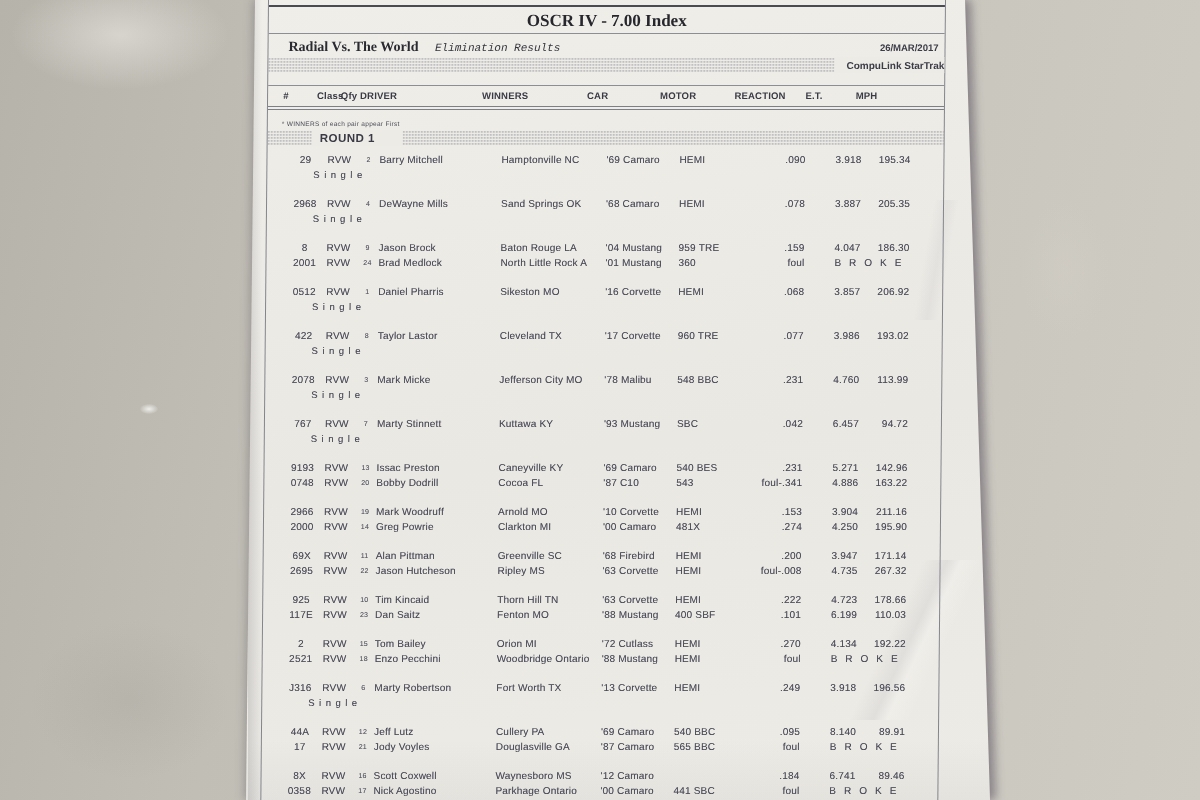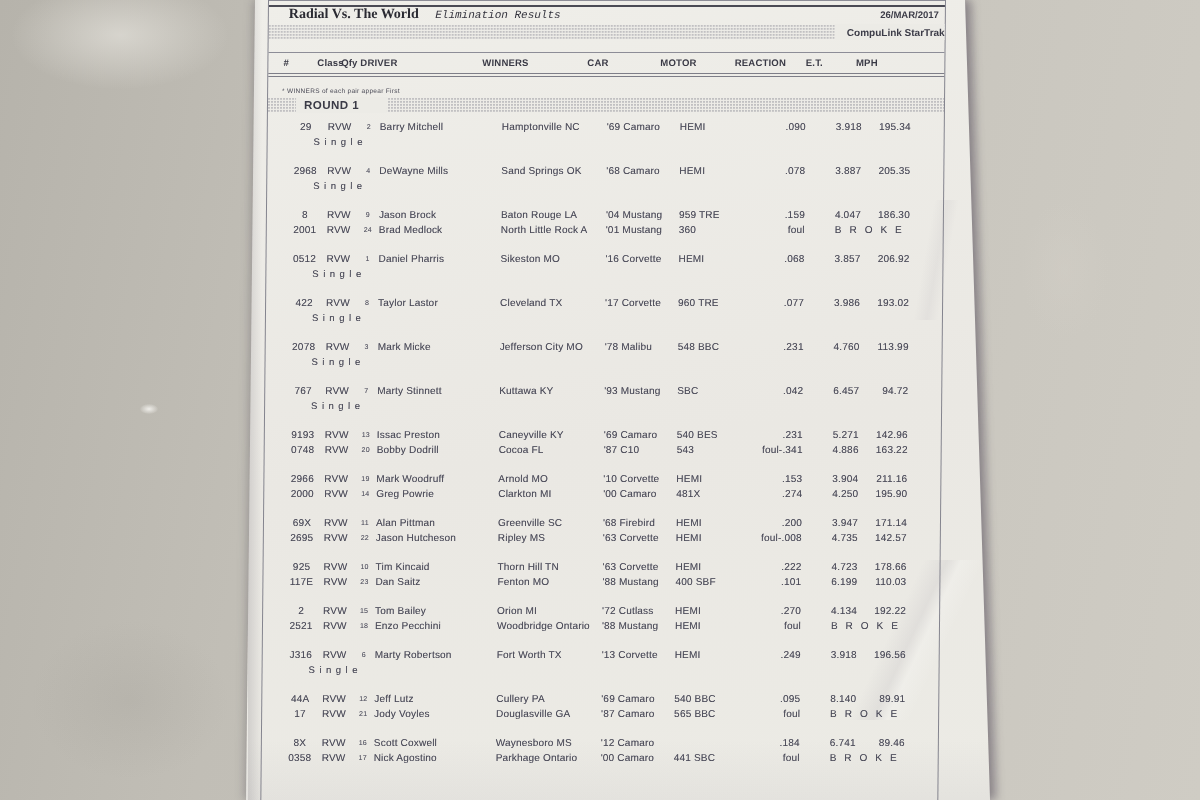--- a/index.html
+++ b/index.html
@@ -47,21 +47,21 @@
   .grid{display:grid;grid-template-columns:36px 34px 22px 122px 105px 73px 74px 52px 56px 49px;white-space:nowrap;}
   .colheaders{margin-top:1px;height:18px;line-height:18px;font-size:9.5px;font-weight:bold;color:#3a3a46;letter-spacing:.2px;}
   .hcell{text-align:left;}
   .h-num,.h-qfy,.h-rx,.h-et,.h-mph{text-align:center;}
   .h-cls{padding-left:4px;margin-left:9px;}
   .dbl{height:1px;background:#7e7e88;}
   .dbl.first{margin-top:1px;}
   .dbl.second{margin-top:2px;}
   .winners-note{margin-top:9px;height:9px;line-height:9px;font-size:6.5px;letter-spacing:.3px;color:#4a4a56;padding-left:14px;}
   .round-band{margin-top:3px;}
-  .patch.round{left:28px;padding:0 28px 0 8px;font-size:11.5px;font-weight:bold;letter-spacing:.5px;color:#3a3a46;}
+  .patch.round{left:44px;padding:0 28px 0 8px;font-size:11.5px;font-weight:bold;letter-spacing:.5px;color:#3a3a46;}
   .rows{margin-top:7px;}
   .pair{margin-bottom:14px;}
   .row{height:15px;line-height:15px;font-size:10px;letter-spacing:.2px;color:#4a4a57;
     text-shadow:0 0 .5px rgba(70,70,95,.45);padding-left:20px;}
   .cell{overflow:visible;}
   .c-num{text-align:center;}
   .c-cls{padding-left:4px;}
   .c-qfy{text-align:center;font-size:7px;color:#585864;}
   .c-rx{display:flex;justify-content:flex-end;}
   .c-et,.c-mph{text-align:right;}
@@ -80,20 +80,21 @@
 
   <div class="paper-wrap">
     <div class="paper">
       <div class="edgeL"></div>
       <div class="crease c1"></div>
       <div class="crease c2"></div>
       <div class="crease c3"></div>
 
       <div class="content">
         <div class="topline"></div>
+        <div class="title">OSCR IV - 7.00 Index</div>
         <div class="rule"></div>
         <div class="subtitle-row">
           <span class="event">Radial Vs. The World</span>
           <span class="elim">Elimination Results</span>
           <span class="date">26/MAR/2017</span>
         </div>
         <div class="band">
           <span class="patch sys">CompuLink StarTrak</span>
         </div>
         <div class="rule rule2"></div>
@@ -341,21 +342,21 @@
                 <div class="cell c-qfy">22</div>
                 <div class="cell c-driver">Jason Hutcheson</div>
                 <div class="cell c-hometown">Ripley MS</div>
                 <div class="cell c-car">'63 Corvette</div>
                 <div class="cell c-motor">HEMI</div>
                 <div class="cell c-rx">
                   <span class="foul">foul</span>
                   <span class="rxv">-.008</span>
                 </div>
                 <div class="cell c-et">4.735</div>
-                <div class="cell c-mph">142.57</div>
+                <div class="cell c-mph">267.32</div>
               </div>
             </div>
             <div class="pair">
               <div class="row grid">
                 <div class="cell c-num">925</div>
                 <div class="cell c-cls">RVW</div>
                 <div class="cell c-qfy">10</div>
                 <div class="cell c-driver">Tim Kincaid</div>
                 <div class="cell c-hometown">Thorn Hill TN</div>
                 <div class="cell c-car">'63 Corvette</div>

